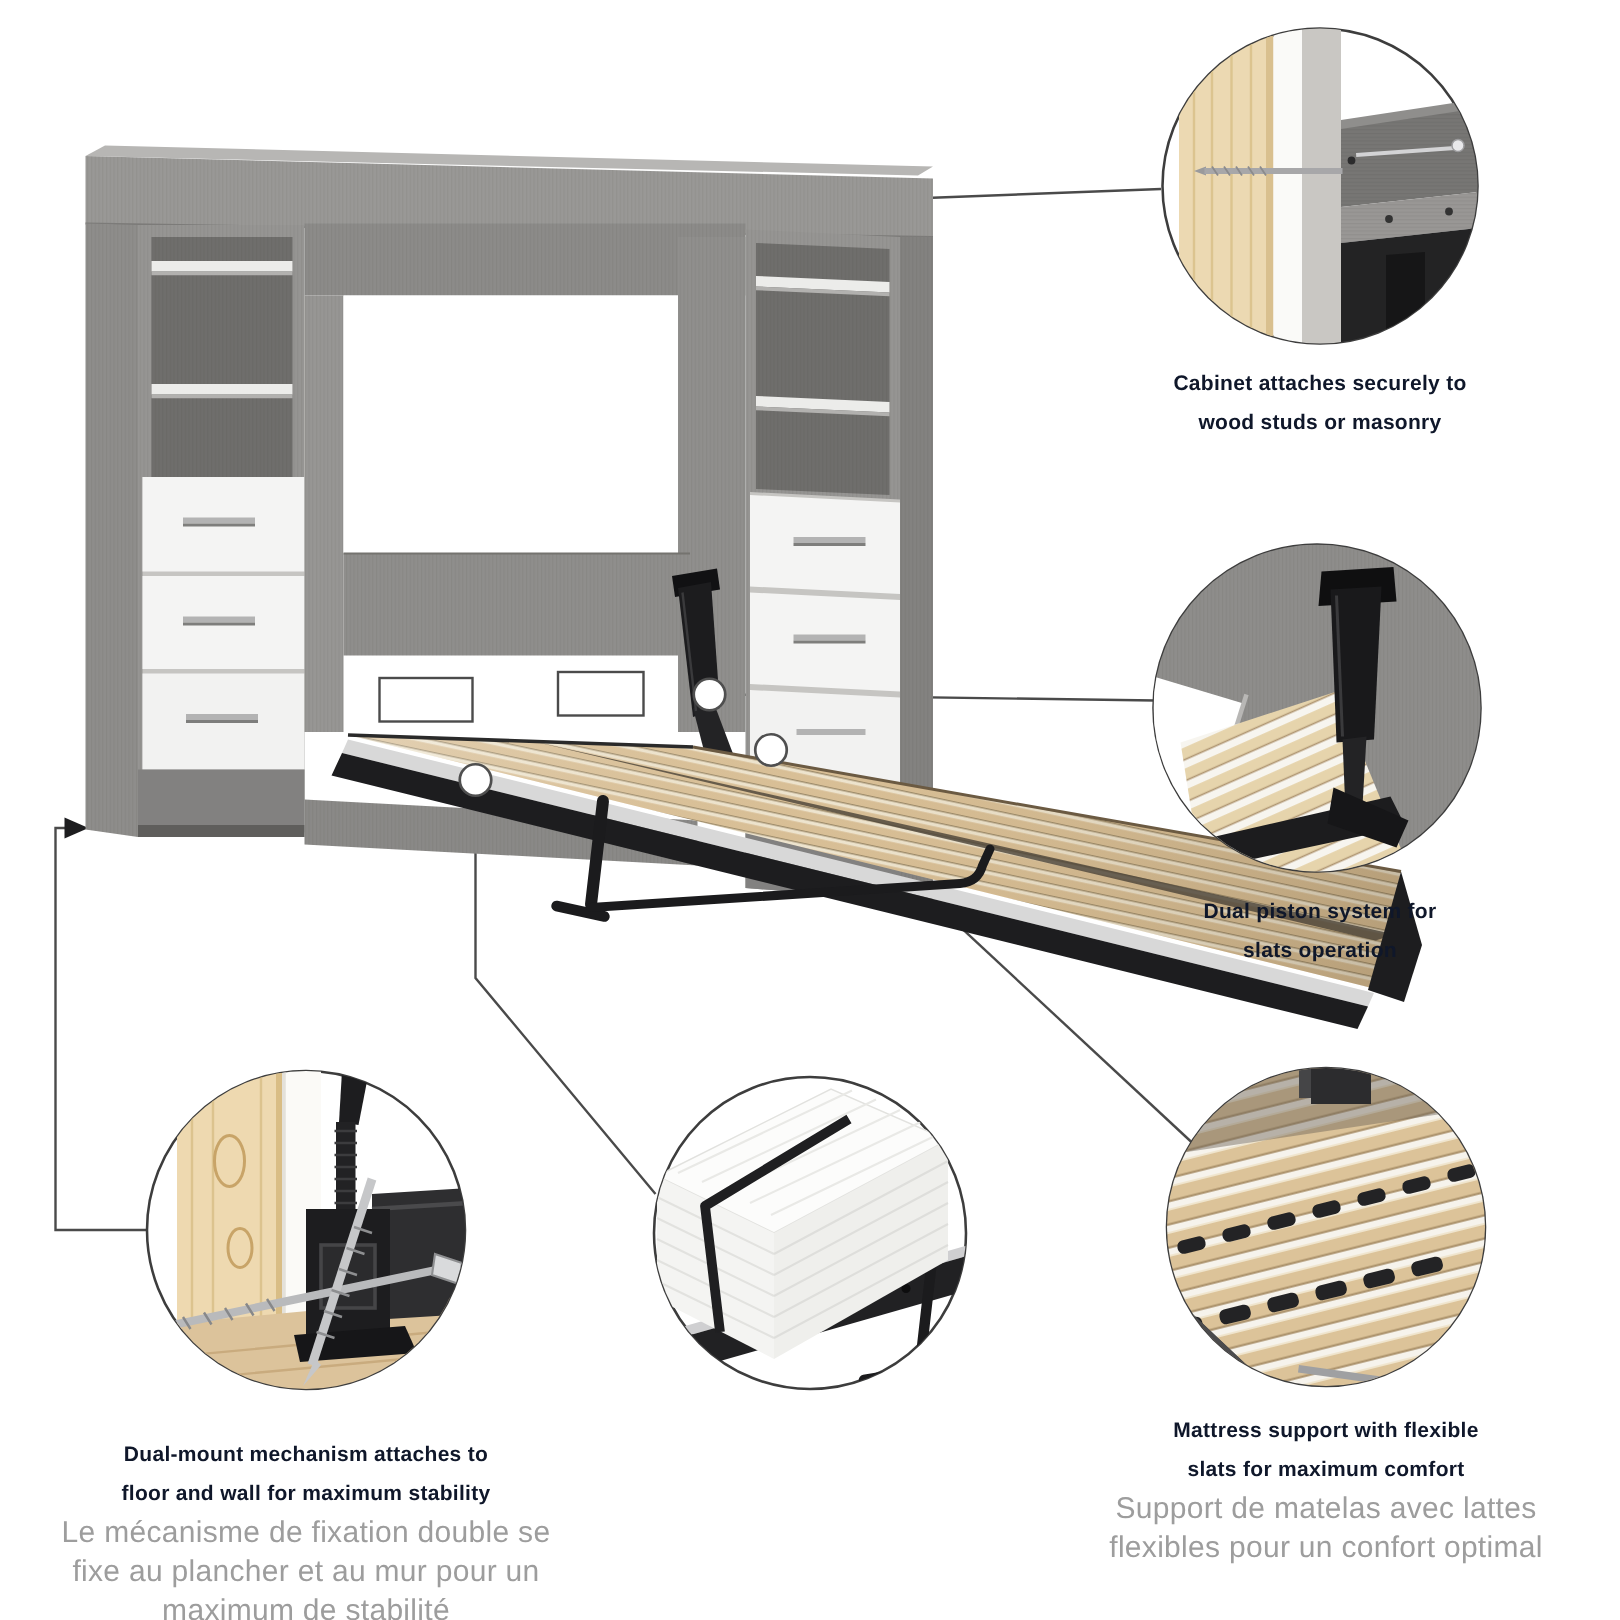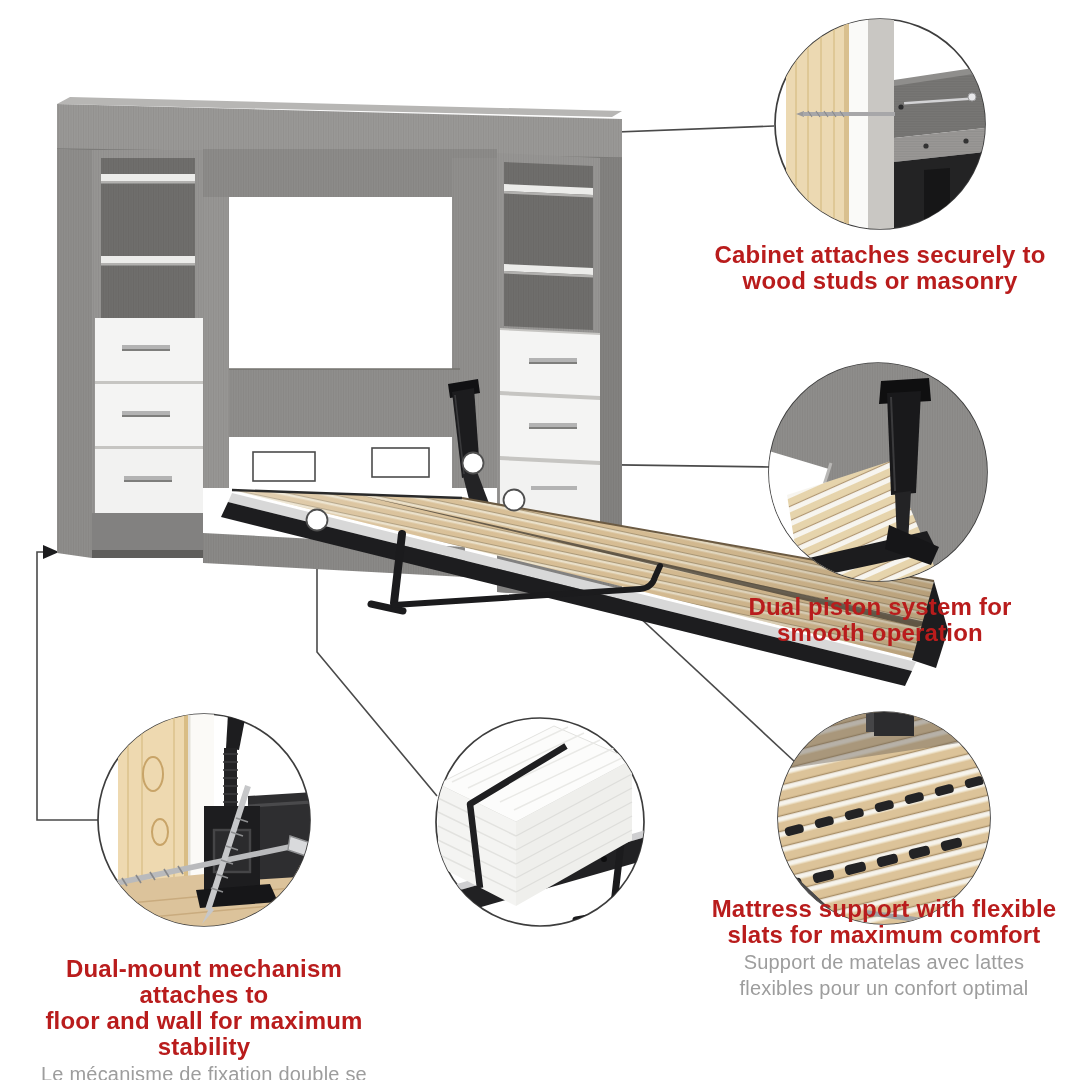--- a/index.html
+++ b/index.html
@@ -3,32 +3,32 @@
 <meta charset="utf-8">
 <style>
   html,body{margin:0;padding:0;background:#ffffff;}
   #canvas{
     position:relative;width:1080px;height:1080px;background:#ffffff;overflow:hidden;
     font-family:"Liberation Sans", sans-serif;
   }
   #scene{position:absolute;left:0;top:0;}
   .caption{position:absolute;text-align:center;}
   .caption .en{
-    color:#b91c1c;font-size:24px;line-height:26px;font-weight:600;
+    color:#0f172a;font-size:14px;line-height:26px;font-weight:600;
     letter-spacing:.2px;white-space:pre-line;
   }
   .caption .fr{
     color:#9d9d9d;font-size:20px;line-height:26px;font-weight:400;
     letter-spacing:.2px;white-space:pre-line;margin-top:1px;
   }
   #cap-cabinet{left:700px;top:242px;width:360px;}
   #cap-piston{left:700px;top:594px;width:360px;}
   #cap-dualmount{left:14px;top:956px;width:380px;}
   #cap-strap{left:390px;top:940px;width:300px;}
-  #cap-slats{left:694px;top:896px;width:380px;}
+  #cap-slats{left:694px;top:940px;width:380px;}
 </style>
 </head>
 <body>
 
 <div id="canvas">
 
 <svg id="scene" width="1080" height="1080" viewBox="0 0 1080 1080">
   <defs>
     <pattern id="grain" width="5" height="6" patternUnits="userSpaceOnUse">
       <path d="M1,0V6 M3.5,0V6" stroke="rgba(30,28,25,0.06)" stroke-width="0.9"></path>
@@ -379,21 +379,21 @@
   </g>
 </svg>
 
 <div class="caption" id="cap-cabinet">
   <div class="en">Cabinet attaches securely to
 wood studs or masonry</div>
 </div>
 
 <div class="caption" id="cap-piston">
   <div class="en">Dual piston system for
-smooth operation</div>
+slats operation</div>
 </div>
 
 <div class="caption" id="cap-dualmount">
   <div class="en">Dual-mount mechanism attaches to
 floor and wall for maximum stability</div>
   <div class="fr">Le mécanisme de fixation double se
 fixe au plancher et au mur pour un
 maximum de stabilité</div>
 </div>
 

